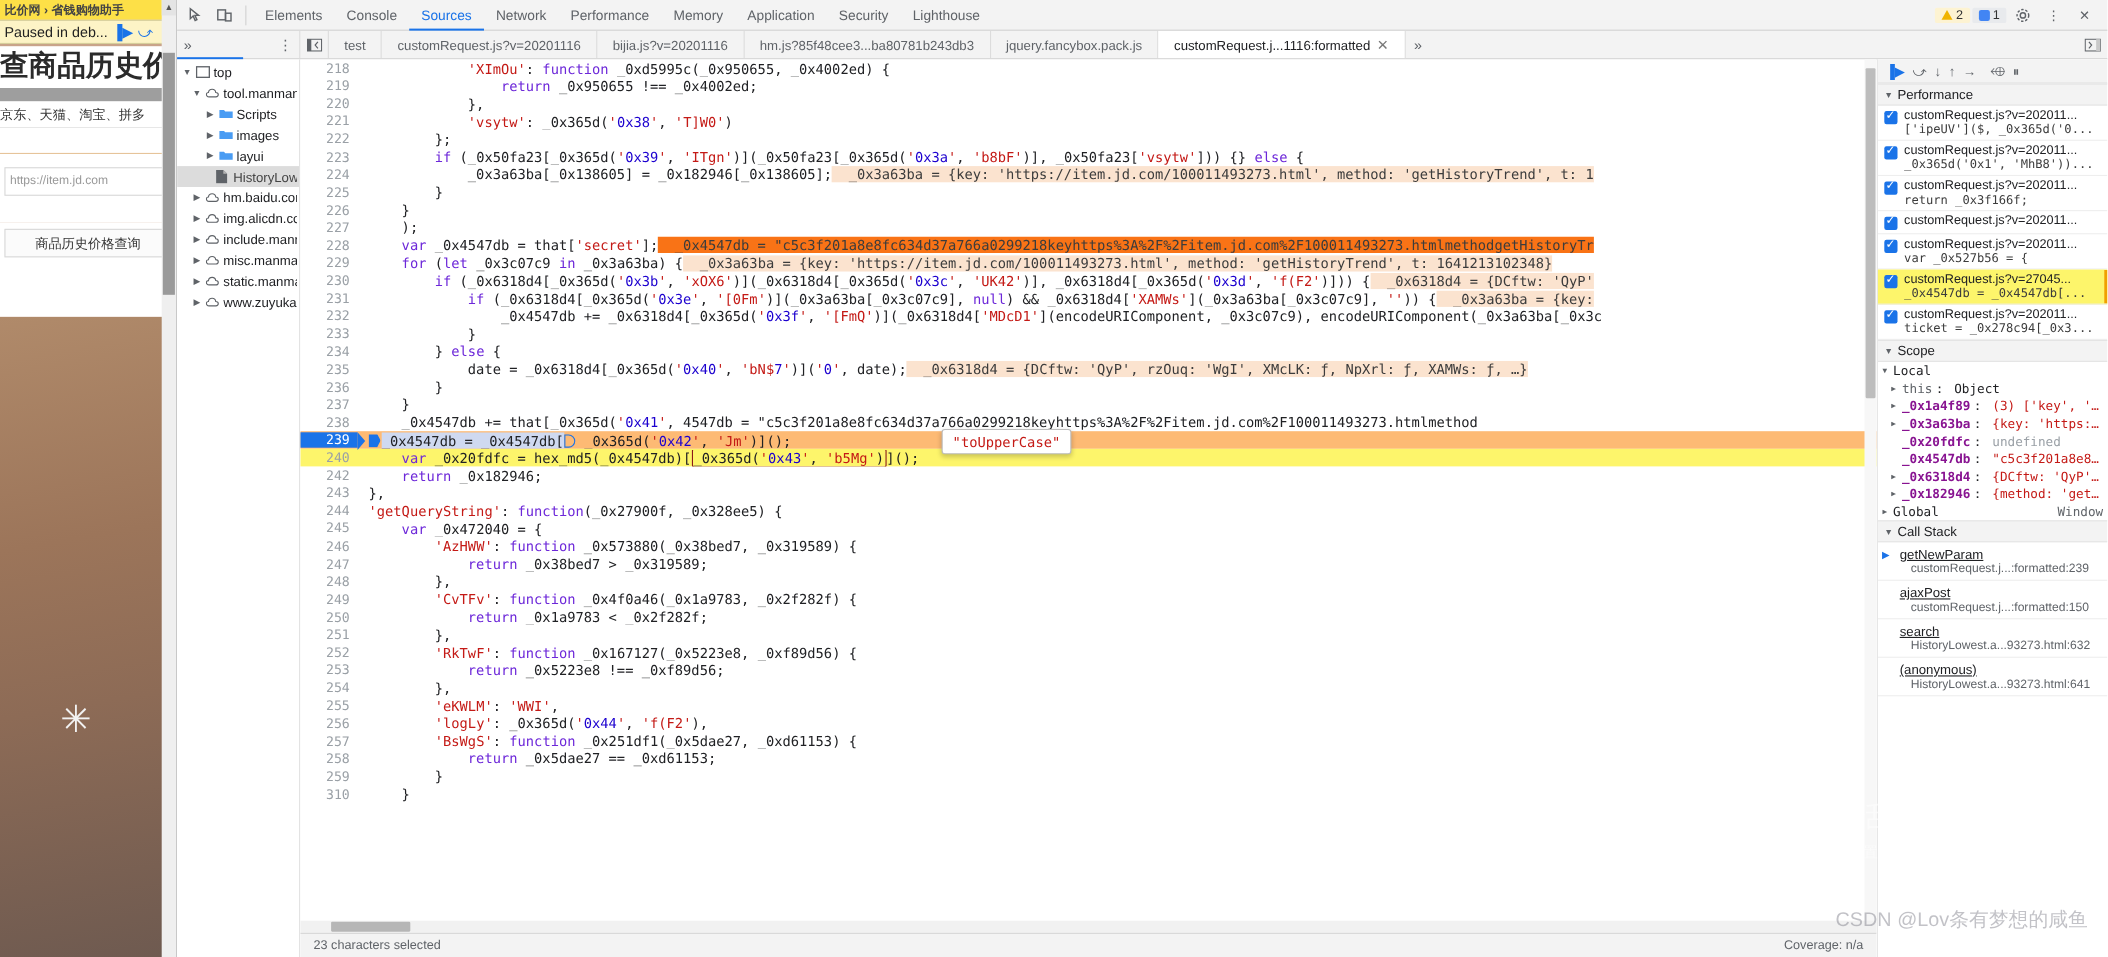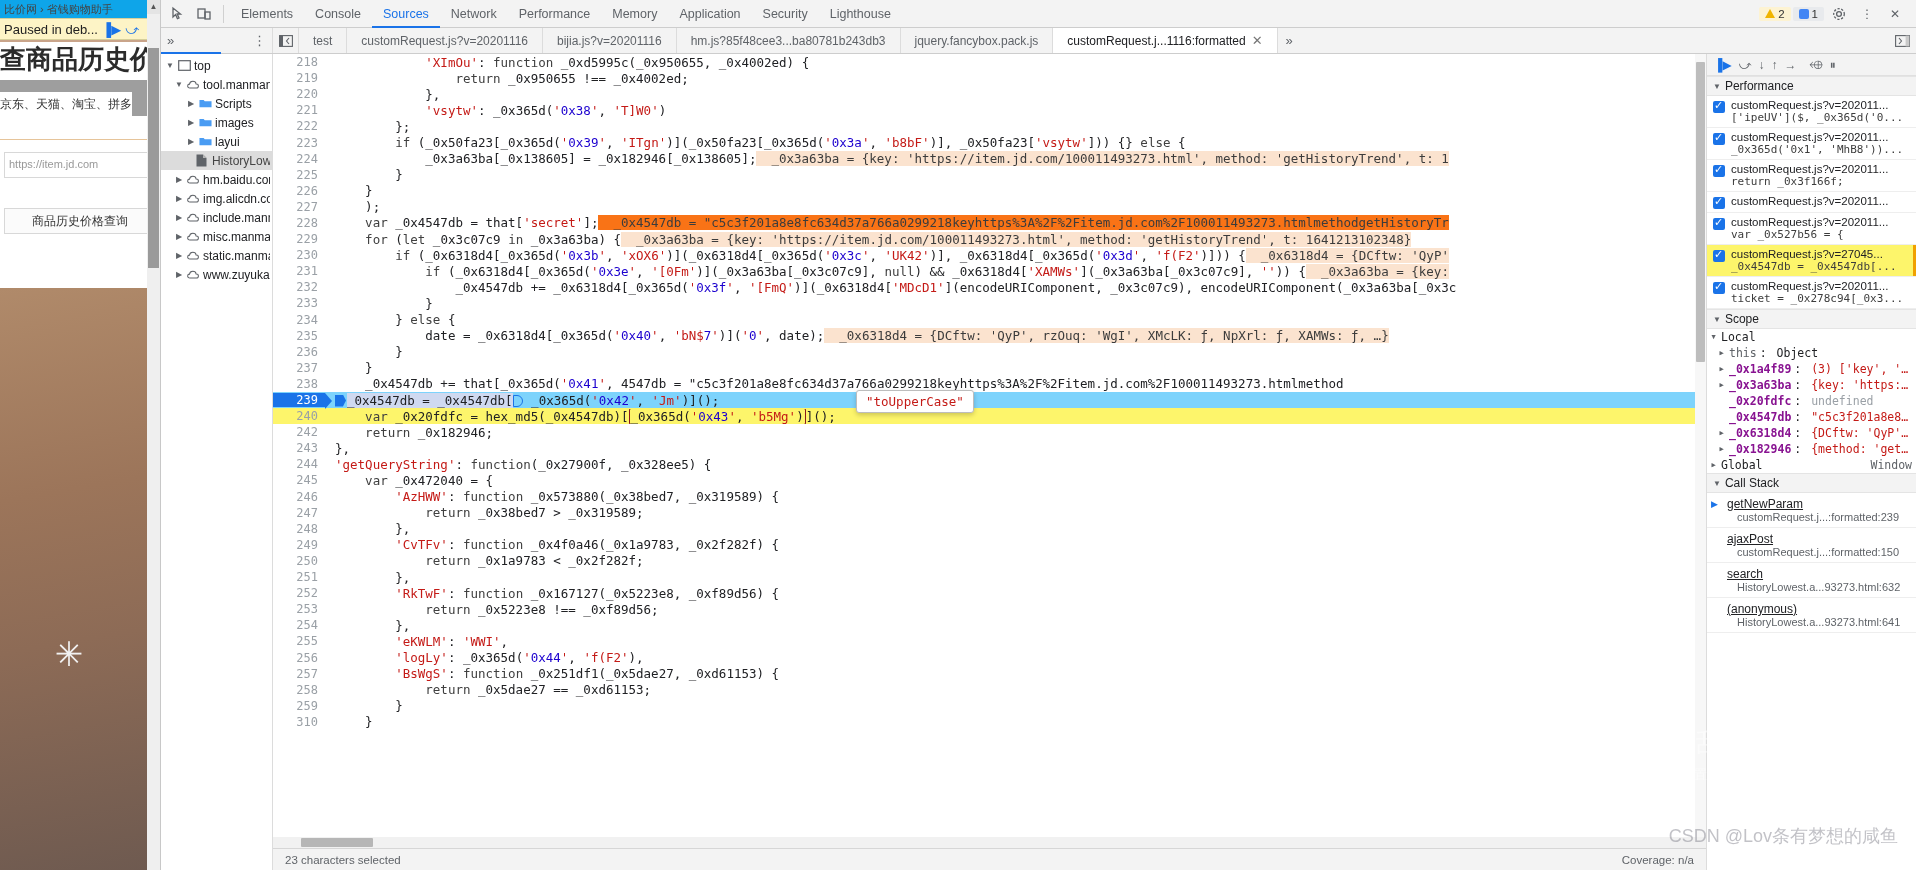--- a/index.html
+++ b/index.html
@@ -3,32 +3,32 @@
 <meta charset="utf-8">
 <style>
   * { box-sizing: border-box; margin:0; padding:0; }
   html,body { width:1916px; height:870px; overflow:hidden; background:#fff;
               font-family:"Liberation Sans", sans-serif; font-size:12px; color:#202124; }
   .app { position:relative; width:1916px; height:870px; display:flex; }
 
   
   .browser { width:160px; height:870px; position:relative; overflow:hidden; flex:0 0 160px;
              background:#c9a48a; }
-  .bz-crumb { position:absolute; top:0; left:0; width:160px; height:18px; background:#0ea5e9;
-              font-size:11px; color:#444; padding:2px 4px; white-space:nowrap; overflow:hidden;}
+  .bz-crumb { position:absolute; top:0; left:0; width:160px; height:18px; background:#fde047;
+              font-size:11px; color:#444; padding:2px 4px; white-space:nowrap; overflow:hidden;font-weight:bold;}
   .bz-paused { position:absolute; top:18px; left:0; width:160px; height:22px;
                background:#fdf4c6; border-top:1px solid #d6cf9b; border-bottom:1px solid #d6cf9b;
                display:flex; align-items:center; padding:0 4px; gap:4px; }
   .bz-paused .txt { font-size:13px; color:#222; white-space:nowrap; overflow:hidden; }
   .bz-ico { color:#1a73e8; font-size:13px; line-height:1; }
   .bz-title { position:absolute; top:42px; left:0; width:160px; height:38px;
               font-size:26px; font-weight:bold; color:#2b2b2b; white-space:nowrap;
               overflow:hidden; letter-spacing:0px; background:#fff; }
   .bz-grey1 { position:absolute; top:80px; left:0; width:160px; height:42px; background:#9e9e9e; }
-  .bz-sub { position:absolute; top:92px; left:0; width:132px; height:24px; font-size:12px;
+  .bz-sub { position:absolute; top:92px; left:0; width:160px; height:24px; font-size:12px;
             color:#333; white-space:nowrap; overflow:hidden; background:#fff; padding-top:4px;}
   .bz-gap { position:absolute; top:116px; left:0; width:160px; height:24px; background:#fff;
             border-bottom:1px solid #e6c49a;}
   .bz-input { position:absolute; top:152px; left:4px; width:152px; height:26px;
               border:1px solid #d8d8d8; background:#fff; font-size:11px; color:#999;
               padding:5px 4px; white-space:nowrap; overflow:hidden; }
   .bz-white1 { position:absolute; top:140px; left:0; width:160px; height:62px; background:#fff; }
   .bz-btn { position:absolute; top:208px; left:4px; width:152px; height:26px;
             border:1px solid #d8d8d8; background:#fbfbfb; font-size:12px; color:#333;
             display:flex; align-items:center; justify-content:center; white-space:nowrap;
@@ -102,27 +102,27 @@
   .tree-row.selected .tlabel { color:#444; }
 
   
   .editor { flex:1; min-width:0; position:relative; background:#fff; overflow:hidden;
             font-family:"DejaVu Sans Mono", monospace; font-size:12.5px; }
   .code-scroll { position:absolute; inset:0 0 22px 0; overflow:hidden; }
   .cline { display:flex; height:16.1px; align-items:center; white-space:pre; }
   .gut { width:52px; flex:0 0 52px; text-align:right; padding-right:7px; color:#9aa0a6;
          font-size:12px; }
   .code { padding-left:10px; flex:1; overflow:hidden; color:#202124; }
-  .cline.exec { background:#7dd3fc; }
+  .cline.exec { background:#fdba74; }
   .cline.exec .gut { background:#1a73e8; color:#fff; position:relative; }
   .cline.exec .gut::after { content:""; position:absolute; right:-7px; top:0;
                             border-top:8px solid transparent; border-bottom:8px solid transparent;
                             border-left:7px solid #1a73e8; }
   .cline.hl { background:#fdf56b; }
-  .kw { color:#404040; }   .str { color:#c41a16; }  .num { color:#1c00cf; }
+  .kw { color:#6d28d9; }   .str { color:#c41a16; }  .num { color:#1c00cf; }
   .bpmark { display:inline-block; width:11px; height:12px; vertical-align:-2px;
             background:#1a73e8; clip-path:polygon(0 0,72% 0,100% 50%,72% 100%,0 100%);
             margin-right:1px; }
   .bpmark.hollow { background:transparent; border:1.5px solid #1a73e8; clip-path:none;
                    border-radius:0 6px 6px 0; width:10px; height:12px;}
   .sel { background:#cfd9f0; }
   .evalbox { border:1px solid #8b1a1a; border-radius:2px; padding:0 1px; }
   .tooltip { position:absolute; left:583px; top:336px; background:#fff; border:1px solid #bdbdbd;
              box-shadow:0 2px 5px rgba(0,0,0,.2); border-radius:3px; padding:3px 9px;
              font-family:"DejaVu Sans Mono", monospace; font-size:12.5px; color:#c41a16; z-index:5;}

